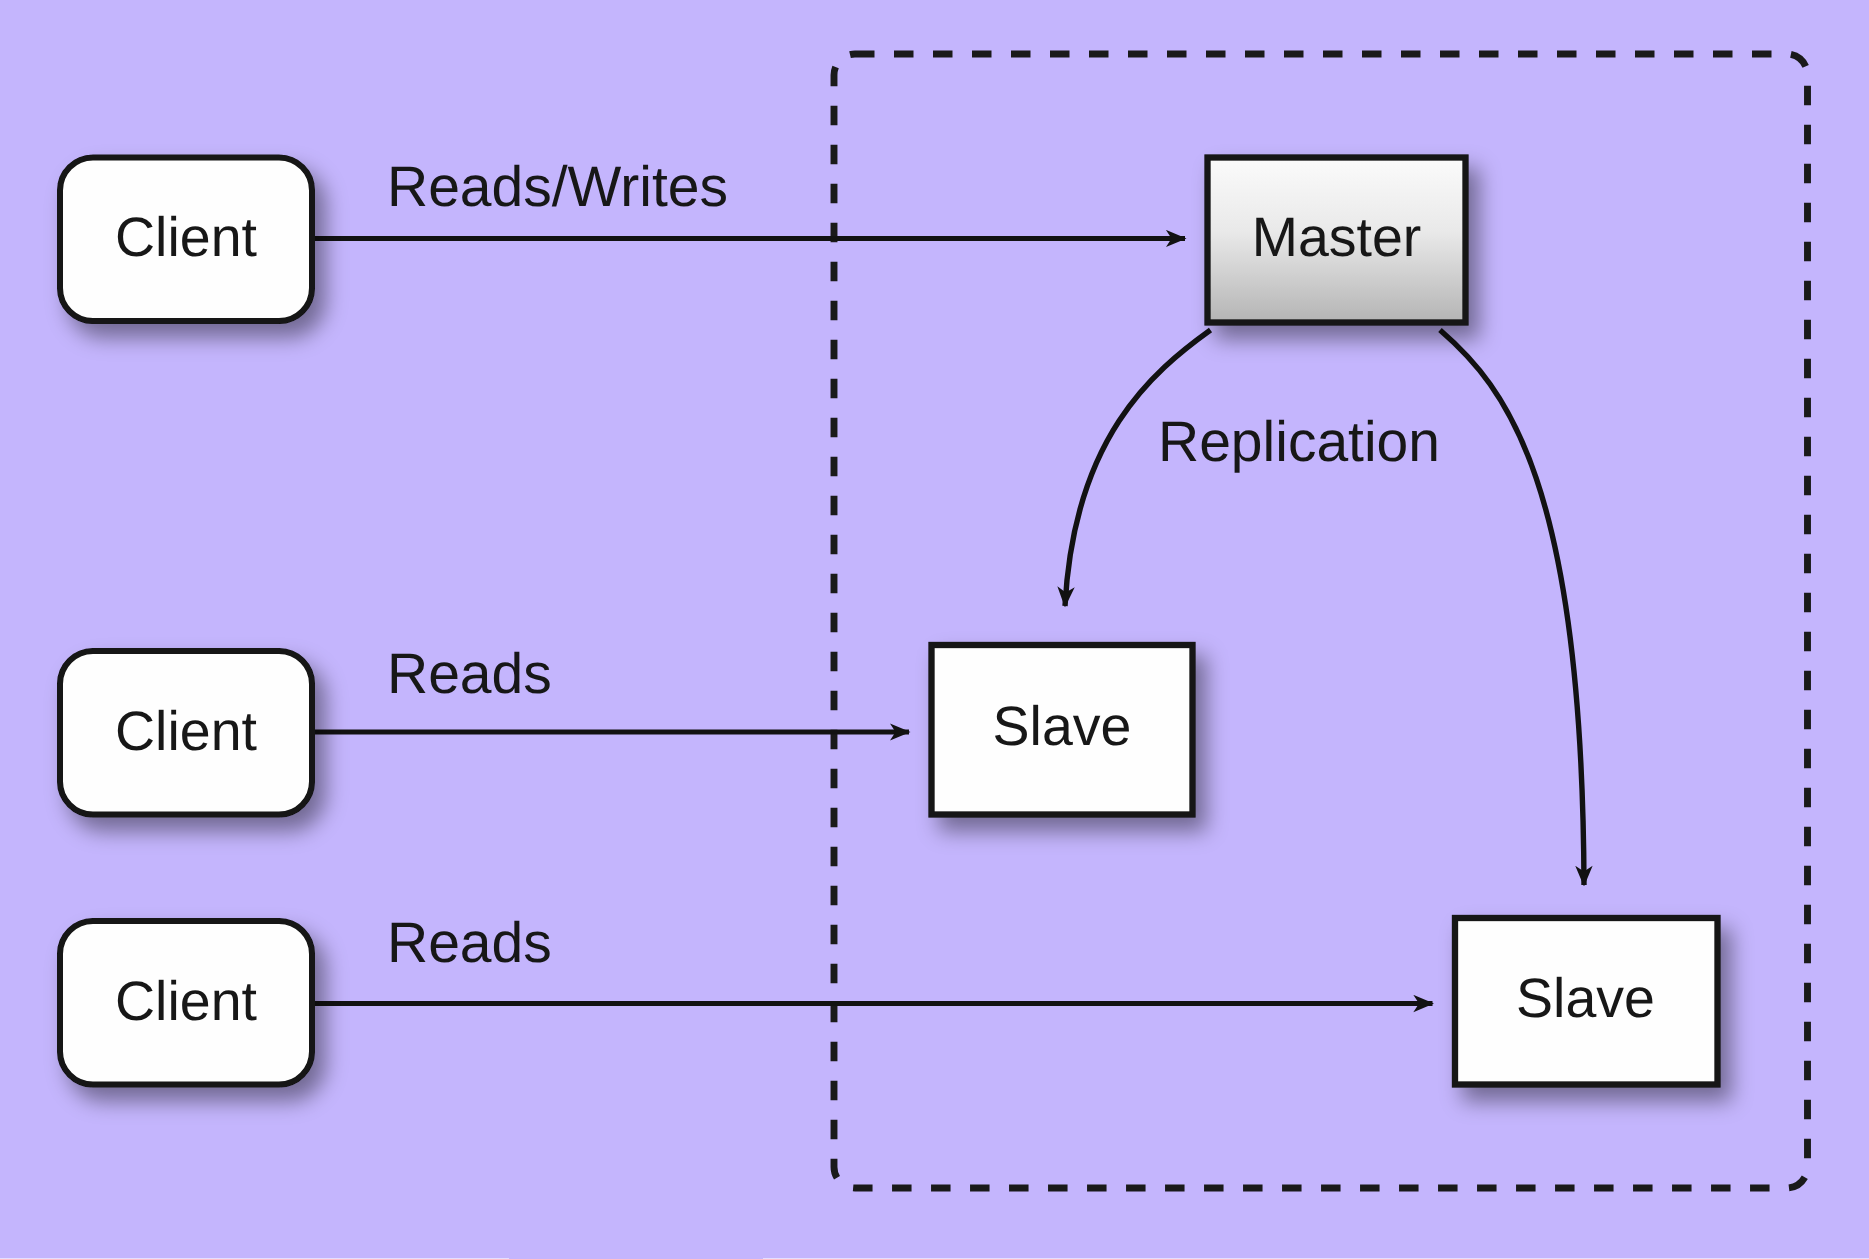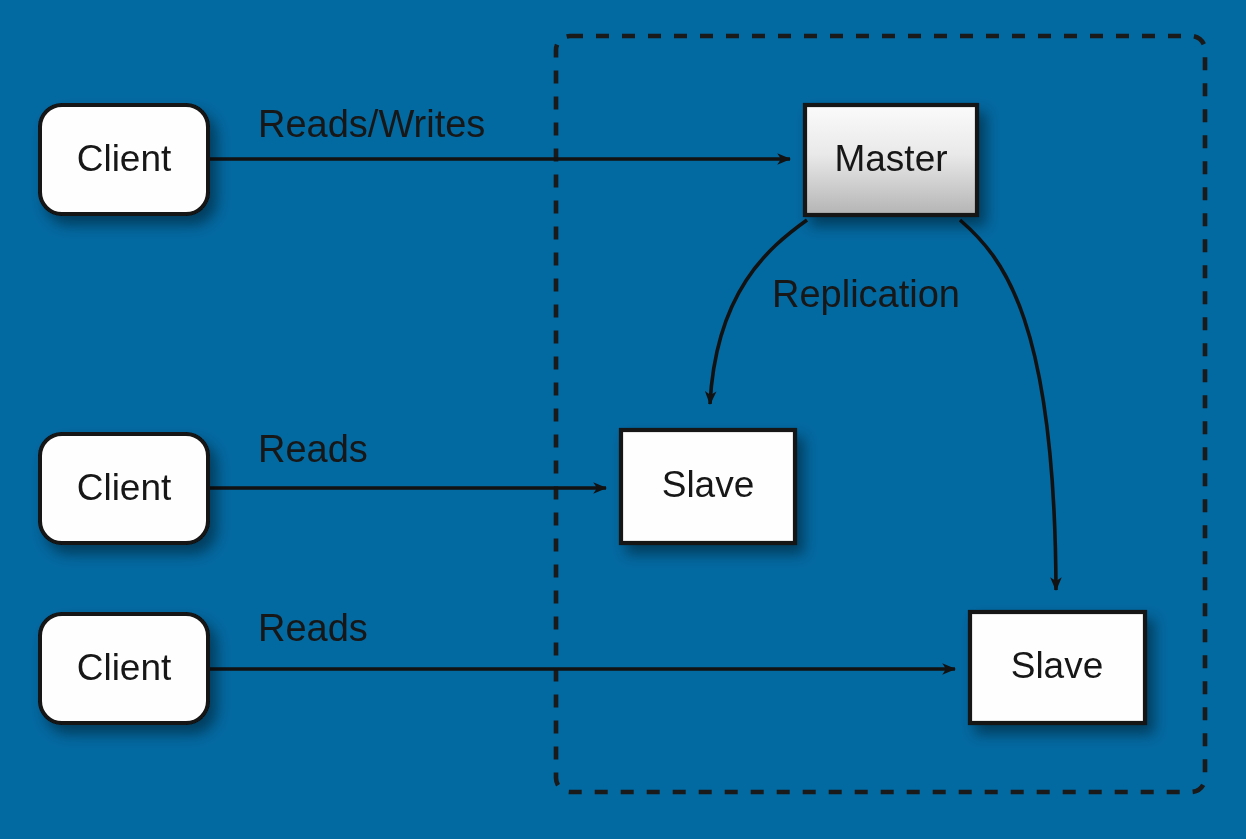--- a/index.html
+++ b/index.html
@@ -7,21 +7,21 @@
     padding: 0;
     background: #ffffff;
   }
   body {
     font-family: "Liberation Sans", sans-serif;
   }
   #canvas {
     position: relative;
     width: 1246px;
     height: 839px;
-    background: #0369a1;
+    background: #c4b5fd;
     overflow: hidden;
   }
   #diagram-svg {
     position: absolute;
     left: 0;
     top: 0;
     width: 1246px;
     height: 839px;
     display: block;
   }

